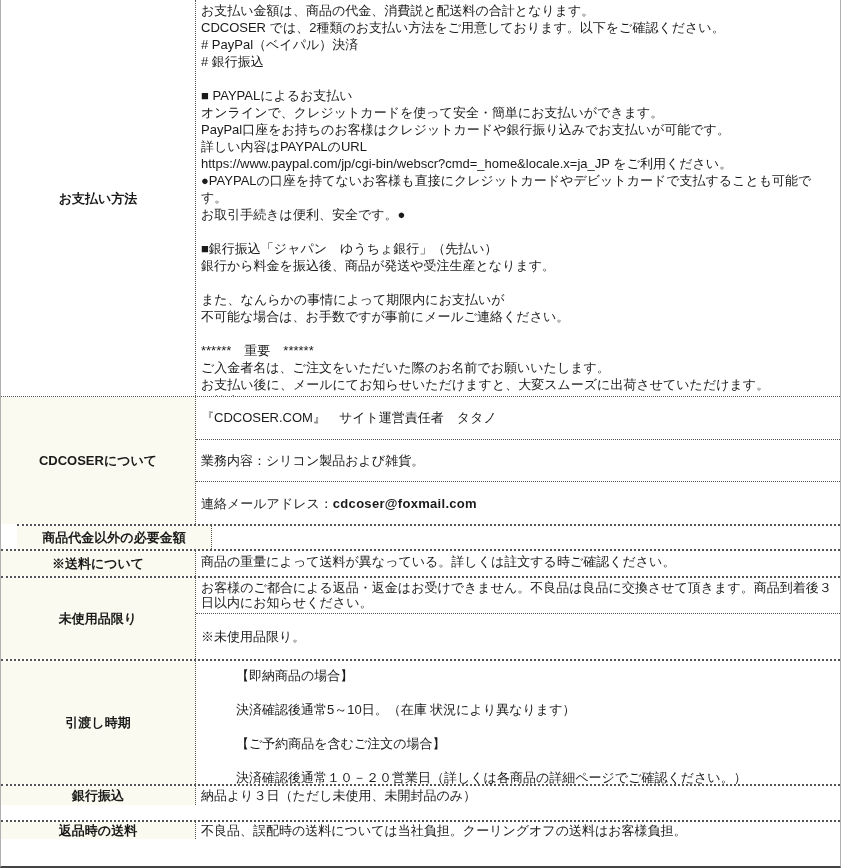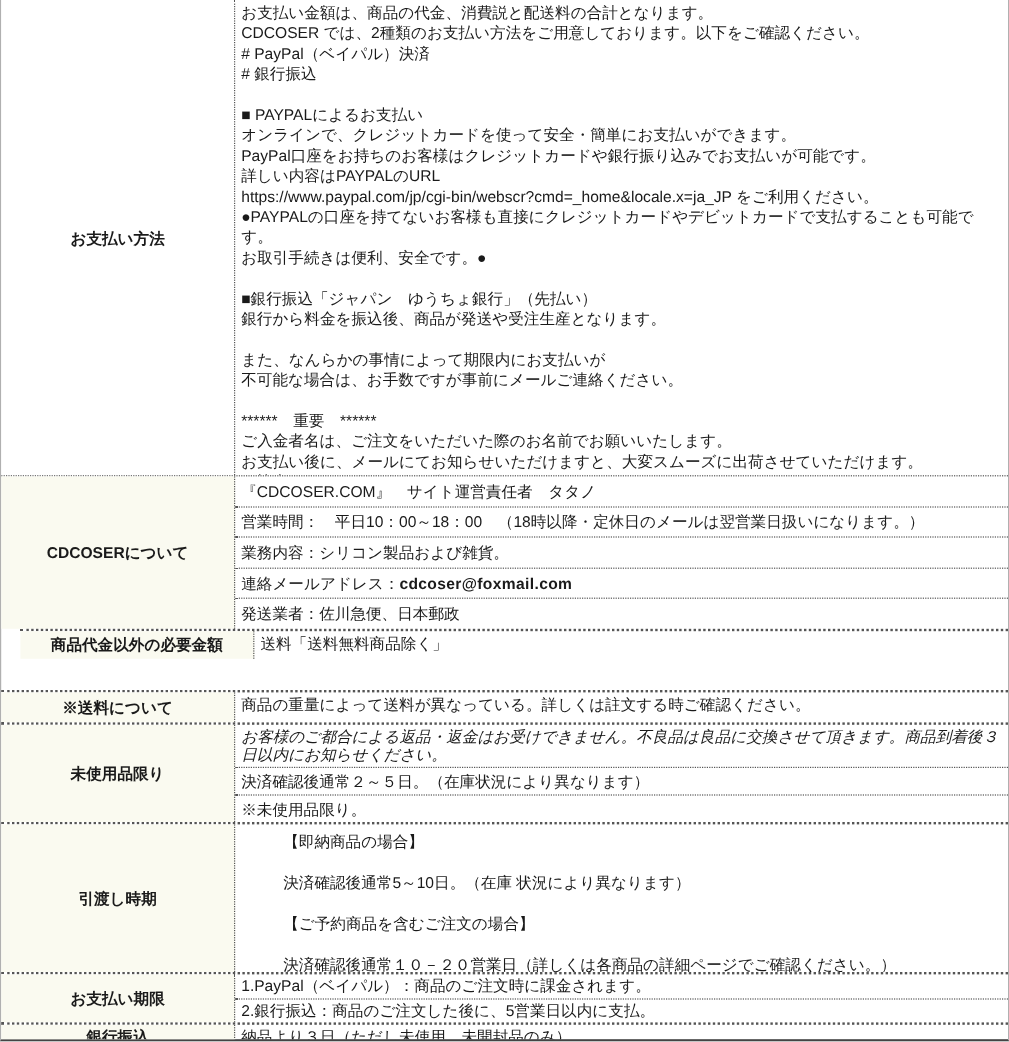--- a/index.html
+++ b/index.html
@@ -26,24 +26,24 @@
   .subcol { flex:1 1 auto; display:flex; flex-direction:column; overflow:hidden; }
   .subrow {
     box-sizing:border-box; padding:0 4px 0 5px; display:flex; align-items:center;
     border-top:1px dotted #555; overflow:hidden;
   }
   .subrow:first-child { border-top:none; }
   .subcol-about .subrow { flex:1 1 auto; }
   .row-payment { height:396px; }
   .row-about { height:128px; }
   .row-fees { height:25px;margin-left:16px; }
-  .row-shipnote { height:27px;margin-top:26px; }
+  .row-shipnote { height:27px; }
   .row-defective { height:83px; }
   .row-defective .subrow { line-height:15px; flex:1 1 auto; align-items:center; }
-  .row-defective .subrow.tall { flex:0 0 35px; align-items:flex-start; padding-top:2px; display:block;font-style:italic; }
+  .row-defective .subrow.tall { flex:0 0 35px; align-items:flex-start; padding-top:2px; display:block; }
   .row-delivery { height:125px; }
   .row-delivery .ccell { padding-top:6px;padding-left:40px; }
   .row-deadline { height:42px; }
   .row-deadline .subrow { flex:1 1 auto; }
   .row-retdeadline { height:21px; }
   .row-retdeadline .ccell, .row-retship .ccell { display:flex; align-items:center; padding-top:0; }
   .row-retship { height:19px;margin-top:15px; }
   .email { font-weight:bold; letter-spacing:0.3px; }
 </style>
 </head>
@@ -75,67 +75,56 @@
 ******　重要　******
 ご入金者名は、ご注文をいただいた際のお名前でお願いいたします。
 お支払い後に、メールにてお知らせいただけますと、大変スムーズに出荷させていただけます。
 ご協力いただけますようお願いいたします。</div>
   </div>
 
   <div class="row row-about sep1">
     <div class="hcell">CDCOSERについて</div>
     <div class="subcol subcol-about">
       <div class="subrow">『CDCOSER.COM』　サイト運営責任者　タタノ</div>
-      <div class="subrow">営業時間：　平日10：00～18：00　（18時以降・定休日のメールは翌営業日扱いになります。）</div>
       <div class="subrow">業務内容：シリコン製品および雑貨。</div>
       <div class="subrow">
         <span>連絡メールアドレス：</span>
           <span class="email">cdcoser@foxmail.com</span>
       </div>
-      <div class="subrow">発送業者：佐川急便、日本郵政</div>
     </div>
   </div>
 
   <div class="row row-fees sep2">
     <div class="hcell">商品代金以外の必要金額</div>
-    <div class="ccell">送料「送料無料商品除く」</div>
   </div>
 
   <div class="row row-shipnote sep2">
     <div class="hcell">※送料について</div>
     <div class="ccell">商品の重量によって送料が異なっている。詳しくは註文する時ご確認ください。</div>
   </div>
 
   <div class="row row-defective sep2">
     <div class="hcell">未使用品限り</div>
     <div class="subcol">
       <div class="subrow tall">お客様のご都合による返品・返金はお受けできません。不良品は良品に交換させて頂きます。商品到着後３日以内にお知らせください。</div>
-      <div class="subrow">決済確認後通常２～５日。（在庫状況により異なります）</div>
       <div class="subrow">※未使用品限り。</div>
     </div>
   </div>
 
   <div class="row row-delivery sep2">
     <div class="hcell">引渡し時期</div>
     <div class="ccell pre">【即納商品の場合】
 
 決済確認後通常5～10日。（在庫 状況により異なります）
 
 【ご予約商品を含むご注文の場合】
 
 決済確認後通常１０－２０営業日（詳しくは各商品の詳細ページでご確認ください。）</div>
   </div>
 
-  <div class="row row-deadline sep2">
-    <div class="hcell">お支払い期限</div>
-    <div class="subcol">
-      <div class="subrow">1.PayPal（ベイパル）：商品のご注文時に課金されます。</div>
-      <div class="subrow">2.銀行振込：商品のご注文した後に、5営業日以内に支払。</div>
-    </div>
-  </div>
 
   <div class="row row-retdeadline sep2">
     <div class="hcell">銀行振込</div>
     <div class="ccell">納品より３日（ただし未使用、未開封品のみ）</div>
   </div>
 
   <div class="row row-retship sep2">
     <div class="hcell">返品時の送料</div>
     <div class="ccell">不良品、誤配時の送料については当社負担。クーリングオフの送料はお客様負担。</div>
   </div>

